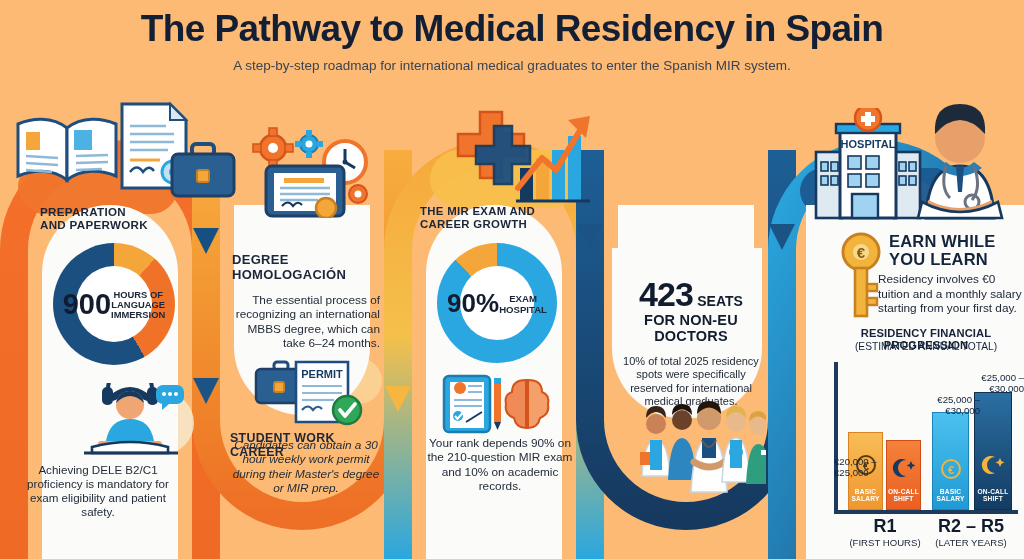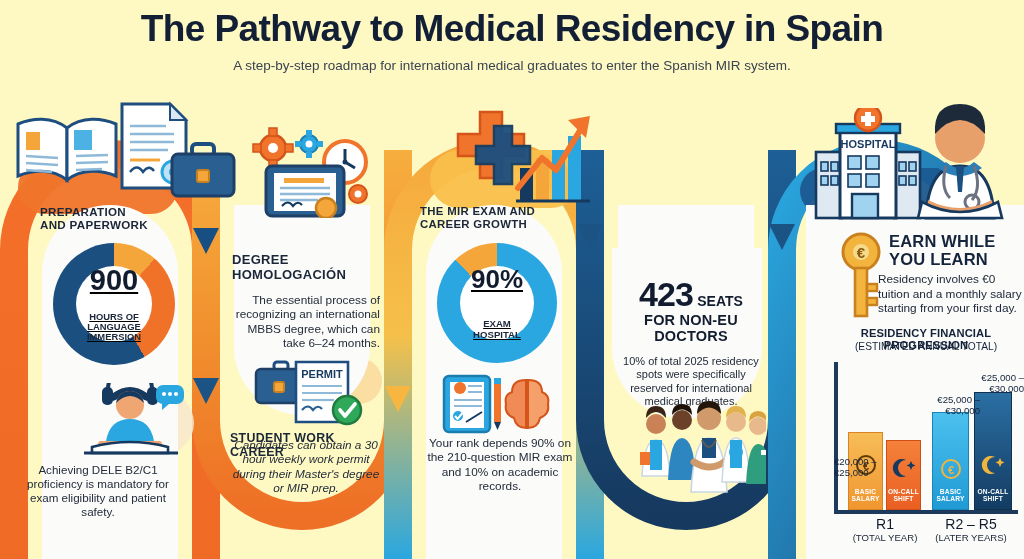--- a/index.html
+++ b/index.html
@@ -2,21 +2,21 @@
 <html><head>
 <meta charset="utf-8">
 <style>
   * { box-sizing: border-box; margin: 0; padding: 0; }
   html, body {
     width: 1024px; height: 559px;
     background: #fbfbfa;
     font-family: "Liberation Sans", sans-serif;
     overflow: hidden;
   }
-  #stage { position: relative; width: 1024px; height: 559px; background: #fef9c3; }
+  #stage { position: relative; width: 1024px; height: 559px; background: #fdba74; }
 
   
   .title {
     position: absolute; top: 8px; left: 0; width: 1024px;
     text-align: center;
     font-size: 37px; font-weight: 700; letter-spacing: -0.6px;
     color: #131f35;
   }
   .subtitle {
     position: absolute; top: 58px; left: 0; width: 1024px;
@@ -33,42 +33,42 @@
   .body-txt {
     position: absolute; text-align: center;
     color: #232c3a; line-height: 1.22; font-size: 12.4px;
   }
 
   
   .donut { position: absolute; border-radius: 50%; }
   .donut .hole {
     position: absolute; border-radius: 50%; background: #ffffff;
     left: 50%; top: 50%; transform: translate(-50%,-50%);
-    display: flex; flex-direction: column; align-items: center; justify-content: space-between; text-decoration: underline;
+    display: flex; flex-direction: row; align-items: center; justify-content: center;
   }
   .donut .big { font-weight: 800; color: #111c2e; line-height: 1; }
   .donut .sub { font-weight: 700; color: #1b2638; text-align: center; line-height: 1.08; }
 
   
   .stat-wrap { position: absolute; text-align: center; width: 170px; }
   .stat-num { font-size: 34px; font-weight: 800; color: #111c2e; letter-spacing: -1px;}
   .stat-unit { font-size: 14px; font-weight: 700; color: #111c2e; }
   .stat-line2 { font-size: 14.5px; font-weight: 700; color: #111c2e; letter-spacing: .2px;}
 
   
   .earn-head { position: absolute; font-size: 16.5px; font-weight: 800; color: #14243c; line-height:1.12; letter-spacing:.2px;margin-left:11px;}
   .earn-body { position: absolute; font-size: 11.8px; color: #20293a; line-height: 1.25; width: 150px;}
   .chart-title { position: absolute; width: 200px; text-align: center; font-size: 11.2px; font-weight: 700; color: #15233a; letter-spacing: .1px;}
   .chart-sub { position: absolute; width: 200px; text-align: center; font-size: 10.2px; color: #15233a; }
 
   .bar { position: absolute; bottom: 0; }
   .bar-lab { position: absolute; width: 74px; text-align: center; font-size: 9.6px; font-weight: 400; color: #14243c; line-height: 1.15;}
   .bar-in { position: absolute; left: 0; width: 100%; text-align: center; font-size: 6.6px; font-weight: 700; color: #fff; line-height: 1.15; letter-spacing:.2px;}
   .axis-cat { position: absolute; width: 110px; text-align: center; }
-  .axis-cat .c1 { font-size: 14px; font-weight: 400; color: #101c2e; }
+  .axis-cat .c1 { font-size: 18px; font-weight: 700; color: #101c2e; }
   .axis-cat .c2 { font-size: 9.6px; color: #20293a; }
   .axis-line { position: absolute; background: #1d3a5c; }
 
   
   .ill { position: absolute; }
   .lbl-h { font-size: 12.5px; }
 </style>
 </head>
 <body>
 
@@ -503,21 +503,21 @@
         <div>€30,000</div>
       </div>
       <div class="bar-lab" style="left:22px;top:-8px;width:72px;text-align:right;">
         <div>€25,000 –</div>
         <div>€30,000</div>
       </div>
     </div>
 
     <div class="axis-cat" style="left:2px;top:154px;">
       <div class="c1">R1</div>
-      <div class="c2">(TOTAL YEAR)</div>
+      <div class="c2">(FIRST HOURS)</div>
     </div>
     <div class="axis-cat" style="left:88px;top:154px;">
       <div class="c1">R2 – R5</div>
       <div class="c2">(LATER YEARS)</div>
     </div>
   </div>
 
 </div>
 
 </body></html>

